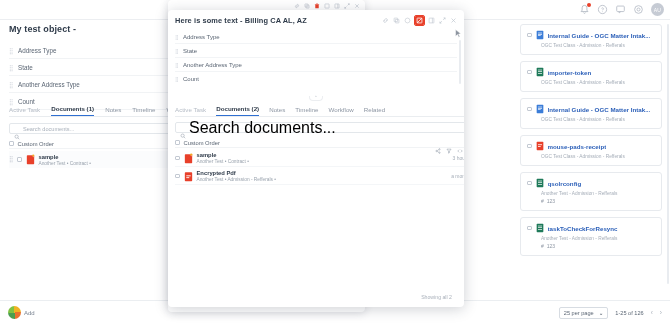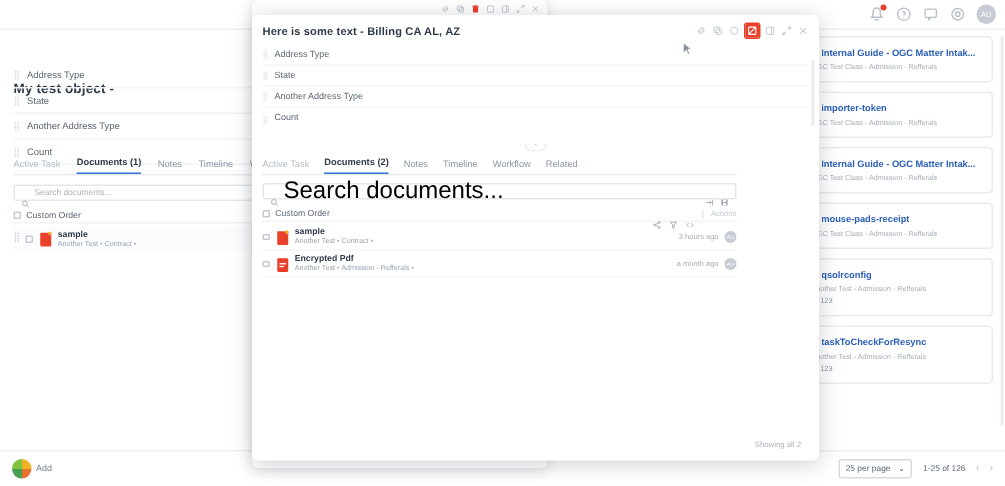--- a/index.html
+++ b/index.html
@@ -31,21 +31,21 @@
     letter-spacing: .2px;
   }
 
   
   .page {
     position: absolute; top: 20px; left: 0; width: 670px; height: 304px;
     background: #ffffff;
   }
   .page-title {
     position: absolute; left: 9px; top: 4px;
-    font-size: 9px; font-weight: bold; color: #2f3b4a; letter-spacing: .1px; margin-top: 30px;
+    font-size: 9px; font-weight: bold; color: #2f3b4a; letter-spacing: .1px;
   }
   .fieldlist { position: absolute; left: 9px; top: 22px; width: 330px; }
   .field-row {
     display: flex; align-items: center; height: 17px;
     border-bottom: 1px solid #f1f3f5;
   }
   .field-grip { width: 9px; color: #cdd2da; font-size: 6px; }
   .field-label { font-size: 6.3px; color: #5c6personally; }
   .field-label { font-size: 6.3px; color: #5b6674; }
 
@@ -143,21 +143,21 @@
   .mb-ico { width: 6px; height: 6px; color: #b9bfc9; }
   .mb-ico svg { display:block; width: 6px; height: 6px; }
   .mb-ico.danger { color: #e8402a; }
   .mb-foot {
     position: absolute; bottom: 10px; width: 100%;
     text-align: center; font-size: 5px; color: #c2c8d1;
   }
 
   
   .modal-front {
-    position: absolute; left: 168px; top: 10px; width: 378px; height: 297px;
+    position: absolute; left: 168px; top: 10px; width: 296px; height: 297px;
     background: #ffffff; border-radius: 4px;
     box-shadow: 0 2px 14px rgba(30,40,60,.22);
     z-index: 30; overflow: hidden;
   }
   .mf-head {
     height: 20px; display: flex; align-items: center; padding: 0 7px;
   }
   .mf-title {
     font-size: 7.4px; font-weight: bold; color: #2f3b4a; letter-spacing: .1px;
   }

